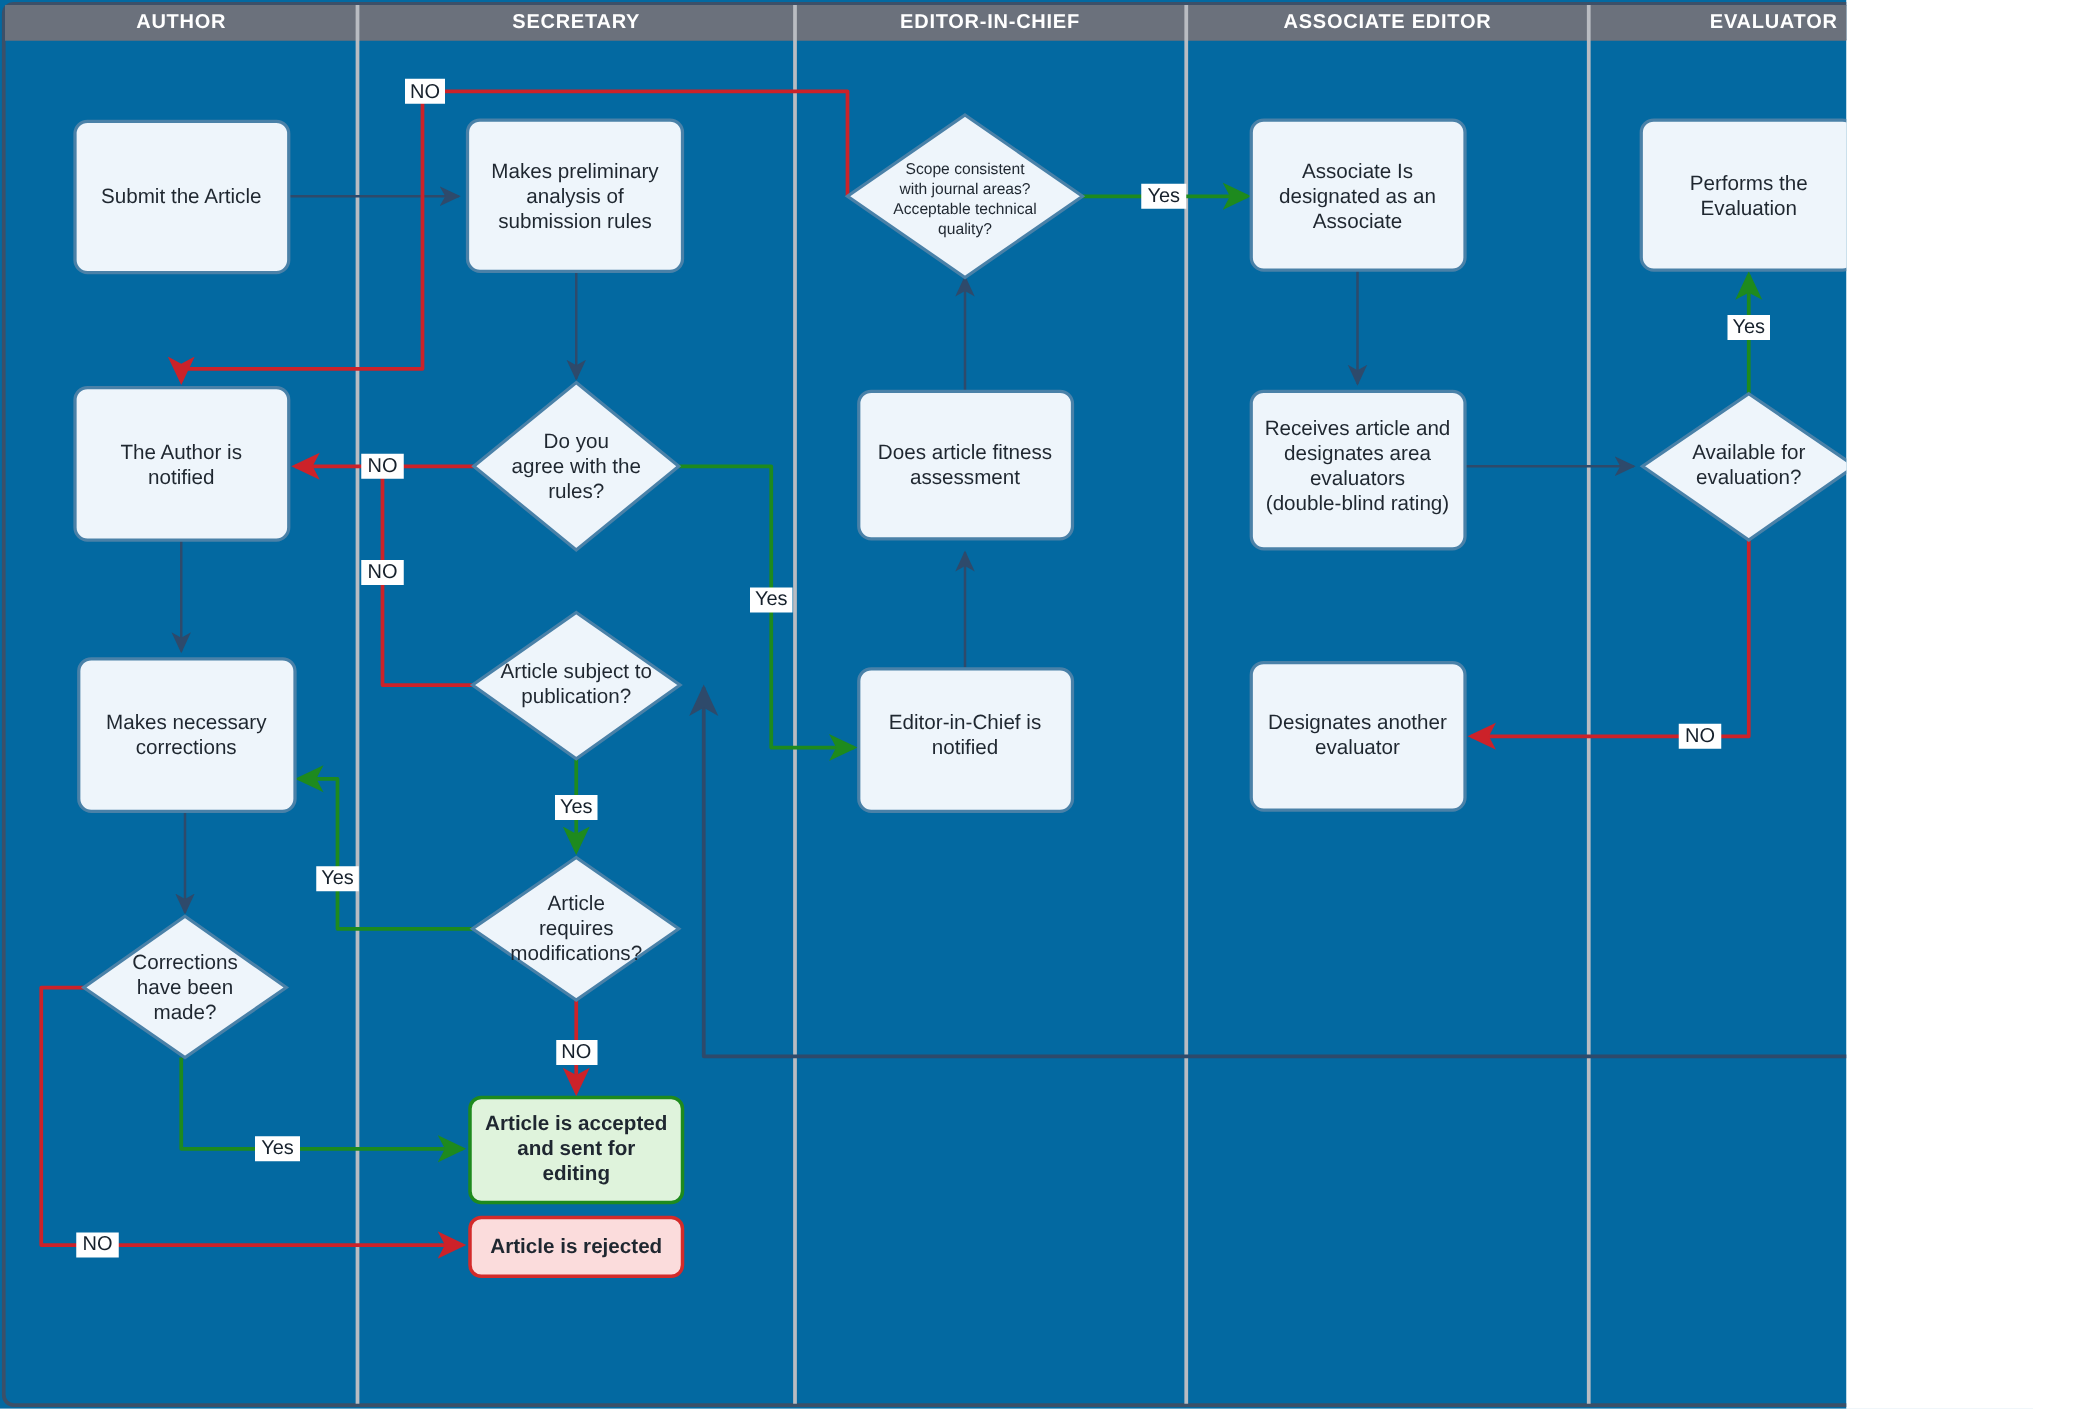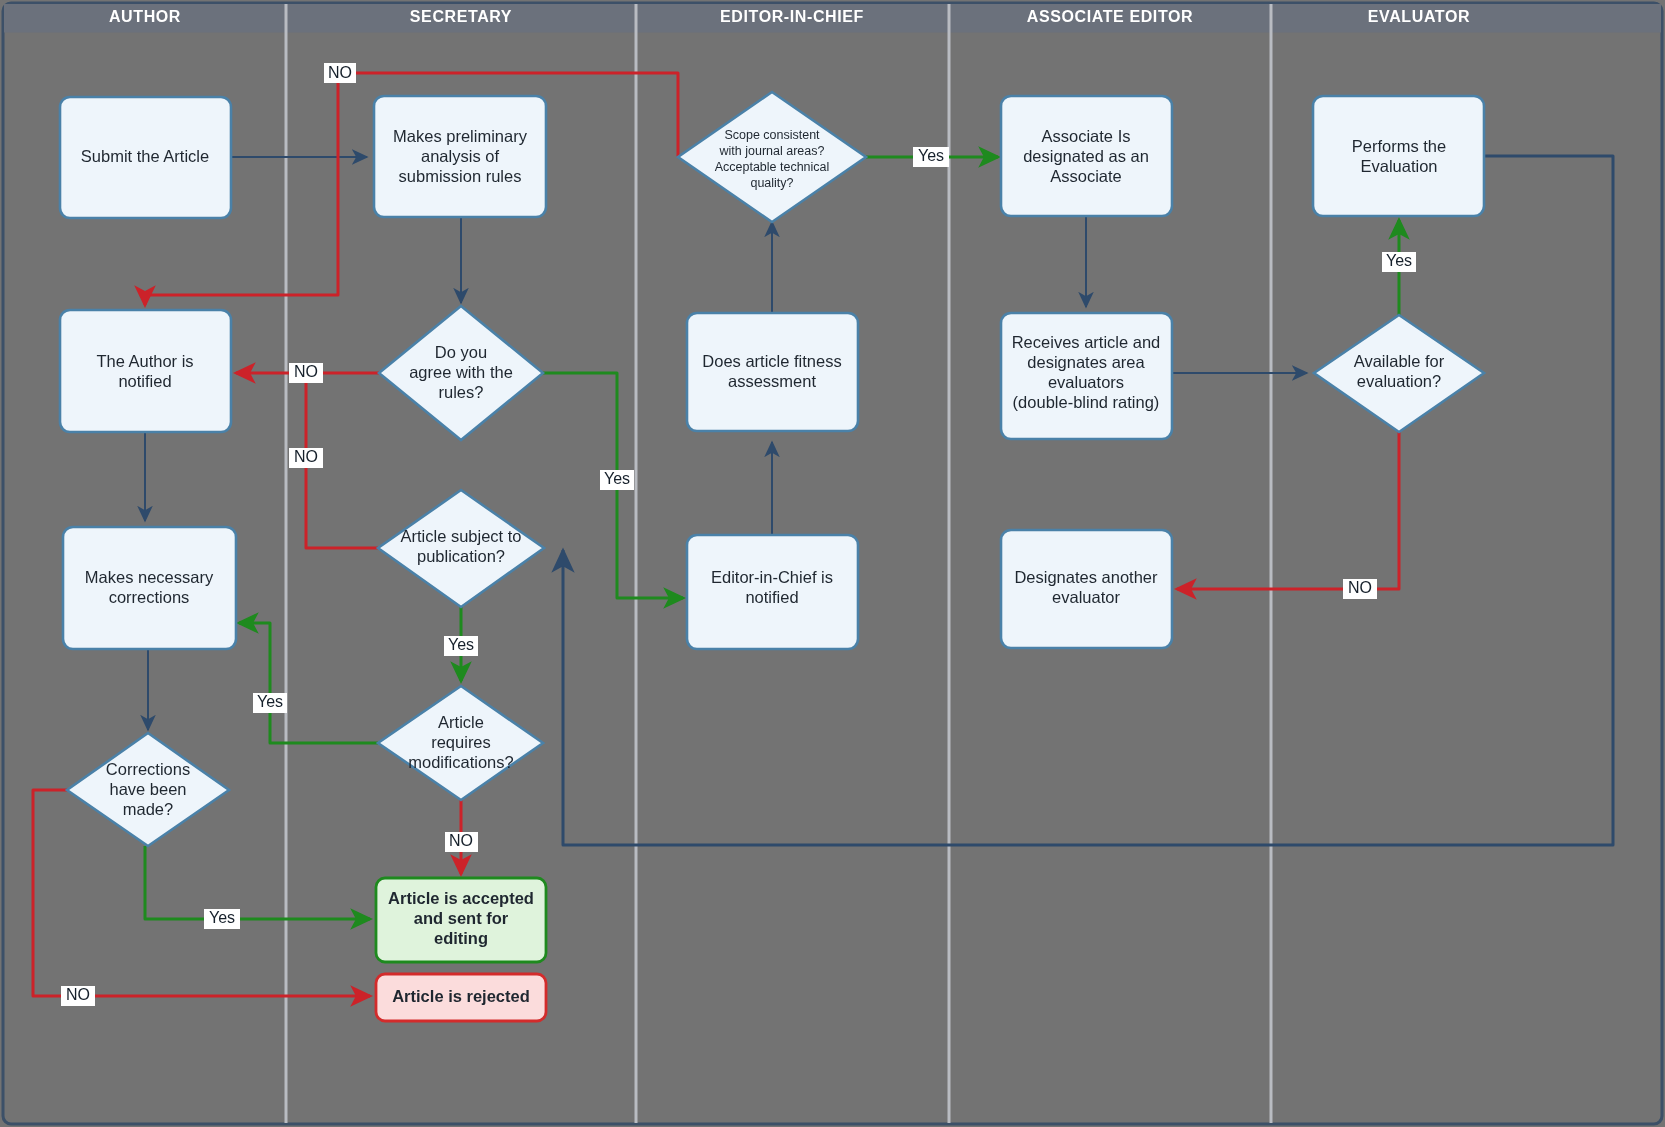--- a/index.html
+++ b/index.html
@@ -3,23 +3,23 @@
 <meta charset="utf-8">
 <style>
   html, body {
     margin: 0;
     padding: 0;
     background: #ffffff;
     font-family: "Liberation Sans", sans-serif;
   }
   #canvas {
     position: relative;
-    width: 1665px;
+    width: 1477px;
     height: 1127px;
-    background: #737373;
+    background: #0369a1;
     overflow: hidden;
   }
   svg.layer {
     position: absolute;
     top: 0; left: 0;
     width: 1665px;
     height: 1127px;
   }
   .node-text {
     font-family: "Liberation Sans", sans-serif;

